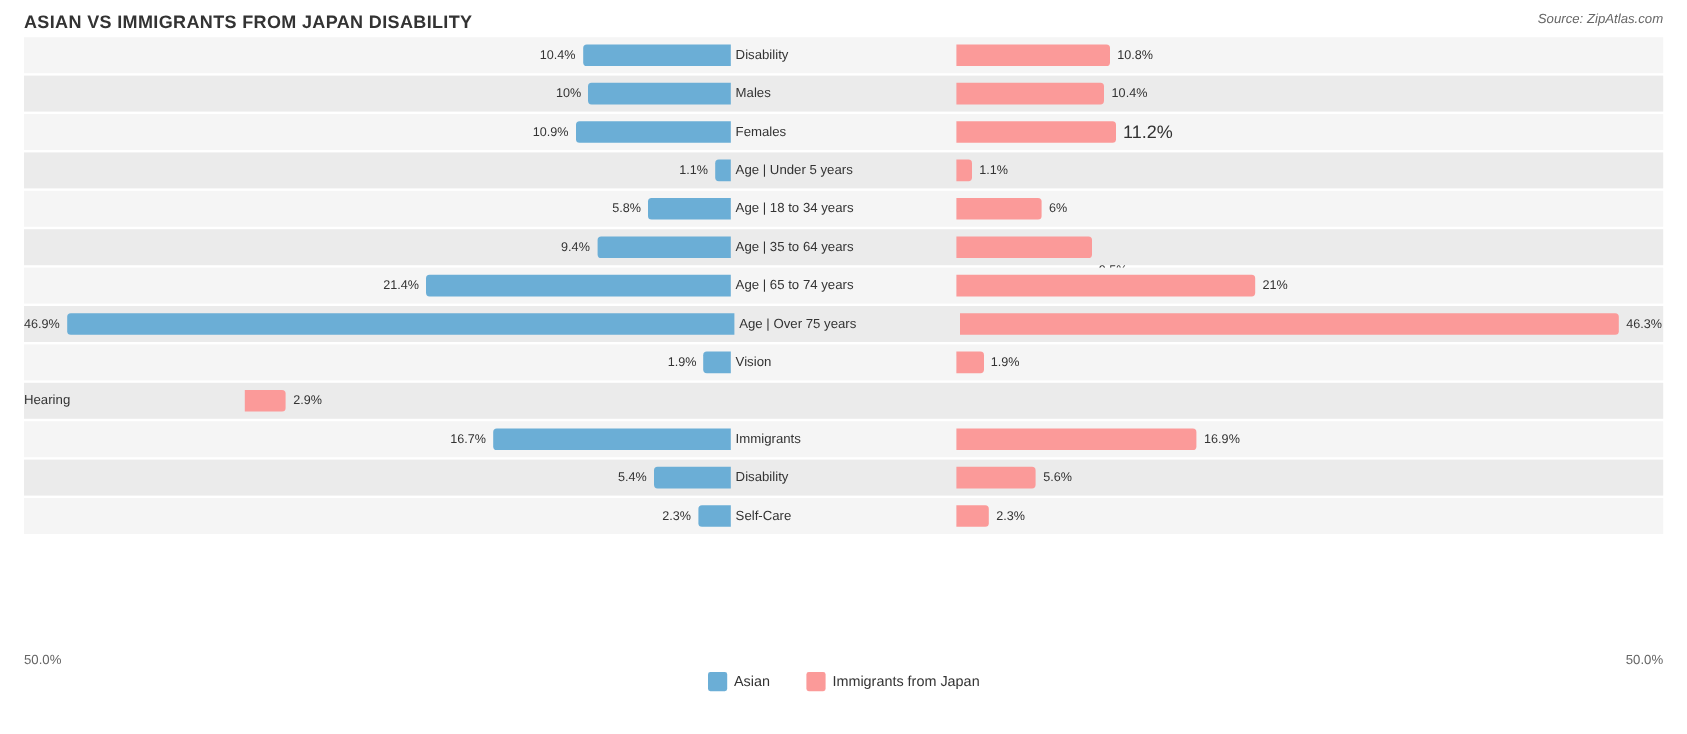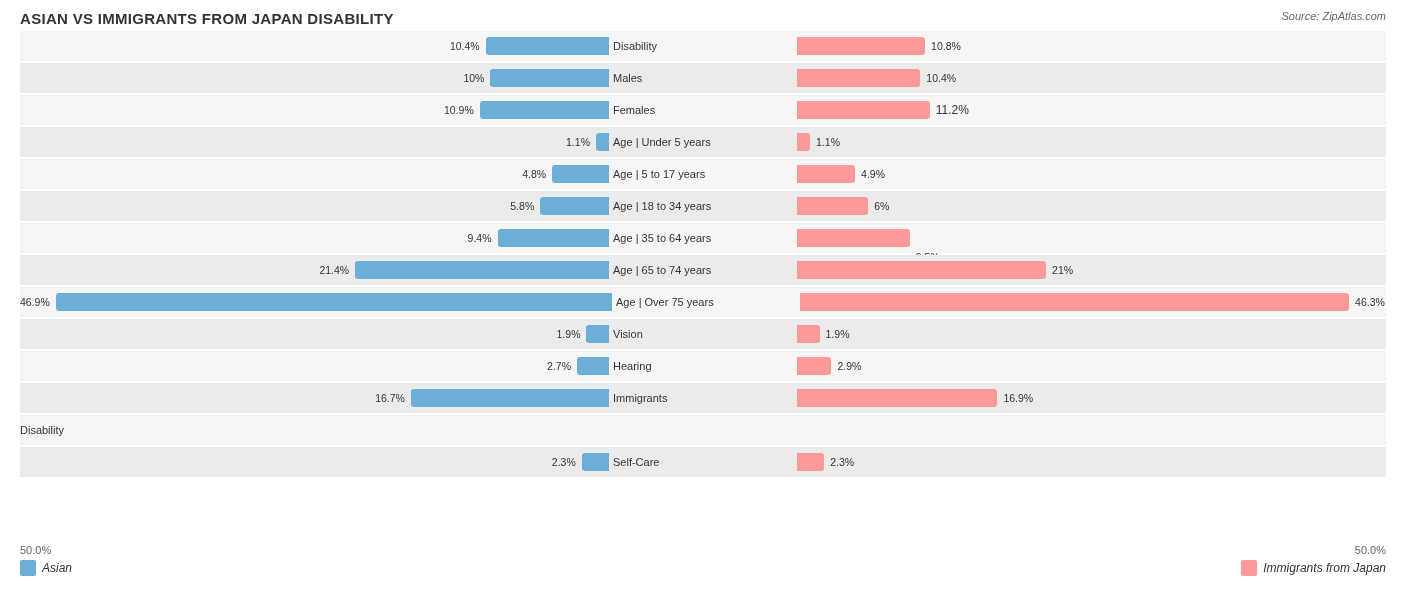--- a/index.html
+++ b/index.html
@@ -97,26 +97,25 @@
     .x-axis {
       display: flex;
       justify-content: space-between;
       font-size: 11px;
       color: #666;
       padding: 0 0;
       margin-top: 3px;
     }
     .legend {
       display: flex;
-      justify-content: space-between;
+      justify-content: center;
       gap: 30px;
       margin-top: 4px;
       font-size: 12px;
       color: #333;
-      font-style: italic;
     }
     .legend-item {
       display: flex;
       align-items: center;
       gap: 6px;
     }
     .legend-box {
       width: 16px;
       height: 16px;
       border-radius: 2px;
@@ -159,47 +158,36 @@
     </div>
   </div>
       <div class="row">
     <div class="bar-left-container">
       <span style="font-size:10.5px;color:#333;white-space:nowrap;margin-right:6px;">10.9%</span>
       <div class="bar-left" style="width:129.274px;"></div>
     </div>
     <div class="center-label">Females</div>
     <div class="bar-right-container">
       <div class="bar-right" style="width:132.832px;"></div>
-      <span style="font-size:12px;color:#333;white-space:nowrap;margin-left:6px;">11.2%</span>
+      <span style="font-size:15px;color:#333;white-space:nowrap;margin-left:6px;">11.2%</span>
     </div>
   </div>
       <div class="row">
     <div class="bar-left-container">
       <span style="font-size:10.5px;color:#333;white-space:nowrap;margin-right:6px;">1.1%</span>
       <div class="bar-left" style="width:13.046000000000001px;"></div>
     </div>
     <div class="center-label">Age | Under 5 years</div>
     <div class="bar-right-container">
       <div class="bar-right" style="width:13.046000000000001px;"></div>
       <span style="font-size:10.5px;color:#333;white-space:nowrap;margin-left:6px;">1.1%</span>
     </div>
   </div>
       <div class="row">
     <div class="bar-left-container">
-      <span style="font-size:10.5px;color:#333;white-space:nowrap;margin-right:6px;">4.8%</span>
-      <div class="bar-left" style="width:56.928000000000004px;"></div>
-    </div>
-    <div class="center-label">Age | 5 to 17 years</div>
-    <div class="bar-right-container">
-      <div class="bar-right" style="width:58.114000000000004px;"></div>
-      <span style="font-size:10.5px;color:#333;white-space:nowrap;margin-left:6px;">4.9%</span>
-    </div>
-  </div>
-      <div class="row">
-    <div class="bar-left-container">
       <span style="font-size:10.5px;color:#333;white-space:nowrap;margin-right:6px;">5.8%</span>
       <div class="bar-left" style="width:68.788px;"></div>
     </div>
     <div class="center-label">Age | 18 to 34 years</div>
     <div class="bar-right-container">
       <div class="bar-right" style="width:71.16px;"></div>
       <span style="font-size:10.5px;color:#333;white-space:nowrap;margin-left:6px;">6%</span>
     </div>
   </div>
       <div class="row">
@@ -240,43 +228,47 @@
       <span style="font-size:10.5px;color:#333;white-space:nowrap;margin-right:6px;">1.9%</span>
       <div class="bar-left" style="width:22.534px;"></div>
     </div>
     <div class="center-label">Vision</div>
     <div class="bar-right-container">
       <div class="bar-right" style="width:22.534px;"></div>
       <span style="font-size:10.5px;color:#333;white-space:nowrap;margin-left:6px;">1.9%</span>
     </div>
   </div>
       <div class="row">
-    <div class="bar-left-container">
-      <span style="font-size:10.5px;color:#333;white-space:nowrap;margin-right:6px;">2.7%</span>
-      <div class="bar-left" style="width:32.022000000000006px;"></div>
-    </div>
     <div class="center-label">Hearing</div>
     <div class="bar-right-container">
       <div class="bar-right" style="width:34.394px;"></div>
       <span style="font-size:10.5px;color:#333;white-space:nowrap;margin-left:6px;">2.9%</span>
     </div>
   </div>
       <div class="row">
     <div class="bar-left-container">
       <span style="font-size:10.5px;color:#333;white-space:nowrap;margin-right:6px;">16.7%</span>
       <div class="bar-left" style="width:198.06199999999998px;"></div>
     </div>
     <div class="center-label">Immigrants</div>
     <div class="bar-right-container">
       <div class="bar-right" style="width:200.43399999999997px;"></div>
       <span style="font-size:10.5px;color:#333;white-space:nowrap;margin-left:6px;">16.9%</span>
     </div>
   </div>
       <div class="row">
+    <div class="bar-left-container">
+      <span style="font-size:10.5px;color:#333;white-space:nowrap;margin-right:6px;">5.4%</span>
+      <div class="bar-left" style="width:64.04400000000001px;"></div>
+    </div>
     <div class="center-label">Disability</div>
+    <div class="bar-right-container">
+      <div class="bar-right" style="width:66.416px;"></div>
+      <span style="font-size:10.5px;color:#333;white-space:nowrap;margin-left:6px;">5.6%</span>
+    </div>
   </div>
       <div class="row">
     <div class="bar-left-container">
       <span style="font-size:10.5px;color:#333;white-space:nowrap;margin-right:6px;">2.3%</span>
       <div class="bar-left" style="width:27.278px;"></div>
     </div>
     <div class="center-label">Self-Care</div>
     <div class="bar-right-container">
       <div class="bar-right" style="width:27.278px;"></div>
       <span style="font-size:10.5px;color:#333;white-space:nowrap;margin-left:6px;">2.3%</span>

